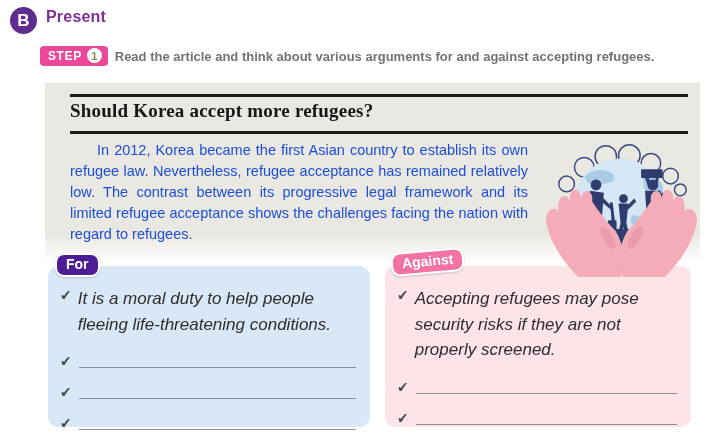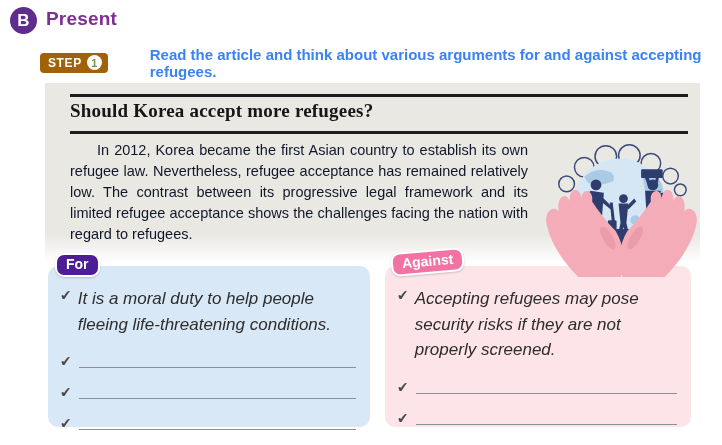--- a/index.html
+++ b/index.html
@@ -8,36 +8,36 @@
     background:#ffffff;font-family:"Liberation Sans",sans-serif;
   }
 
   
   .hdr-badge{
     position:absolute;left:10px;top:7px;width:27px;height:27px;border-radius:50%;
     background:#5f2d8e;color:#fff;font-weight:800;font-size:17px;
     display:flex;align-items:center;justify-content:center;
   }
   .hdr-title{
-    position:absolute;left:46px;top:8px;font-size:19px;font-weight:800;
+    position:absolute;left:46px;top:8px;font-size:16px;font-weight:800;
     color:#7e2f92;letter-spacing:.2px;
   }
 
   
   .step-row{position:absolute;left:40px;top:46px;display:flex;align-items:center;gap:7px;}
   .step-badge{
-    background:#a16207;border-radius:4px;color:#fff;font-weight:800;font-size:12px;
+    background:#ec4899;border-radius:4px;color:#fff;font-weight:800;font-size:12px;
     padding:2px 6px 3px 8px;display:flex;align-items:center;gap:5px;letter-spacing:.6px;
   }
   .step-num{
     width:15px;height:15px;border-radius:50%;background:#fff;color:#7d914d;
     font-size:11px;font-weight:800;display:flex;align-items:center;justify-content:center;
     letter-spacing:0;
   }
-  .step-text{font-size:15px;font-weight:700;color:#3b82f6;margin-left:35px;}
+  .step-text{font-size:13px;font-weight:700;color:#737373;}
 
   
   .paper-stack{position:absolute;left:45px;top:83px;width:655px;height:180px;}
   .stack-bg{
     position:absolute;inset:0;
     -webkit-mask-image:linear-gradient(180deg,#000 0%,#000 84%,transparent 100%);
     mask-image:linear-gradient(180deg,#000 0%,#000 84%,transparent 100%);
   }
   .sheet{position:absolute;border-radius:3px;}
   .sheet-b3{left:10px;top:0px;width:100%;height:101%;background:#f0efec;border:1px solid #d7d5d0;transform:rotate(.9deg);}
@@ -50,21 +50,21 @@
   .card-content{position:absolute;inset:0;}
   .rule{position:absolute;left:25px;width:618px;height:3px;background:#1c1c1c;}
   .rule-top{top:11px;}
   .rule-bottom{top:48px;}
   .article-title{
     position:absolute;left:25px;top:17px;font-family:"Liberation Serif",serif;
     font-weight:700;font-size:19px;color:#161616;letter-spacing:.2px;
   }
   .article-body{
     position:absolute;left:25px;top:57px;width:458px;
-    font-size:14.5px;line-height:21px;color:#0f172a;text-align:justify;text-indent:27px;
+    font-size:14.5px;line-height:21px;color:#1d4ed8;text-align:justify;text-indent:27px;
   }
 
   
   .illustration{position:absolute;left:533px;top:130px;width:177px;height:147px;z-index:5;}
 
   
   .arg-box{position:absolute;top:266px;height:161px;border-radius:10px;box-sizing:border-box;padding:20px 14px 0 12px;}
   .for-box{left:48px;width:322px;background:#d9e8f6;}
   .against-box{left:385px;width:306px;background:#fce4e9;}
   .tag{

